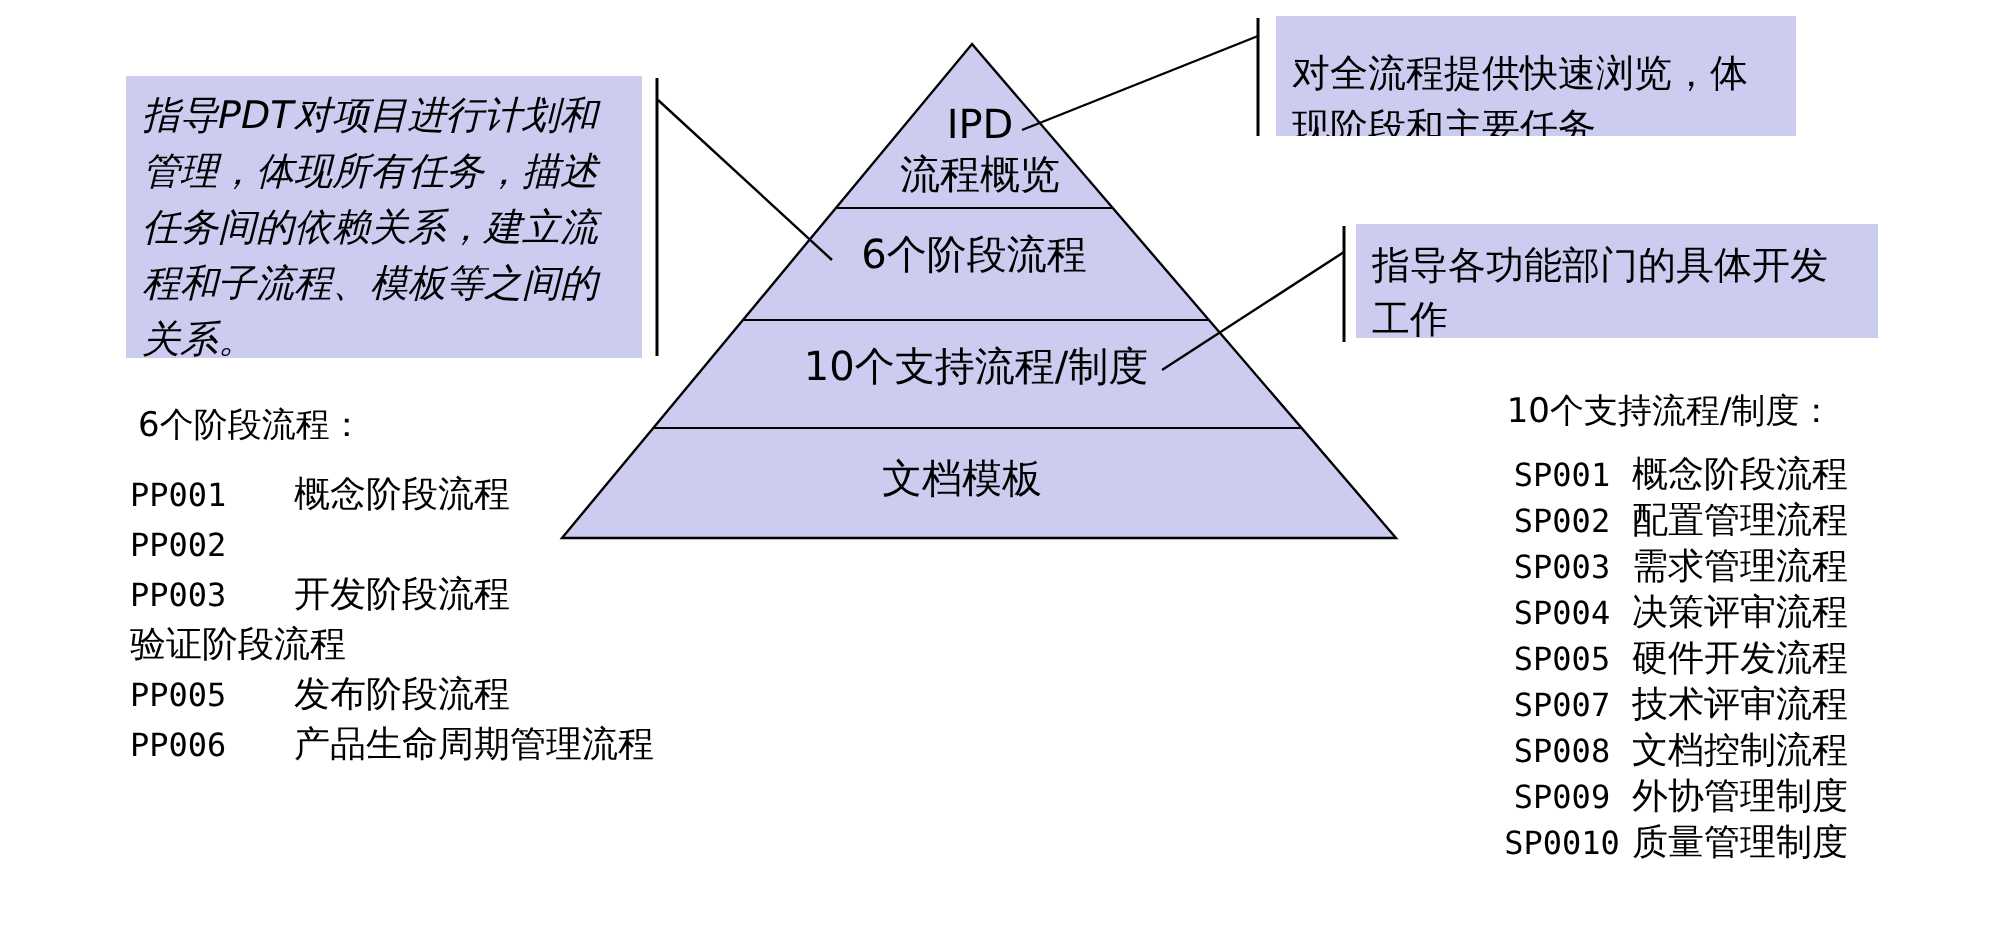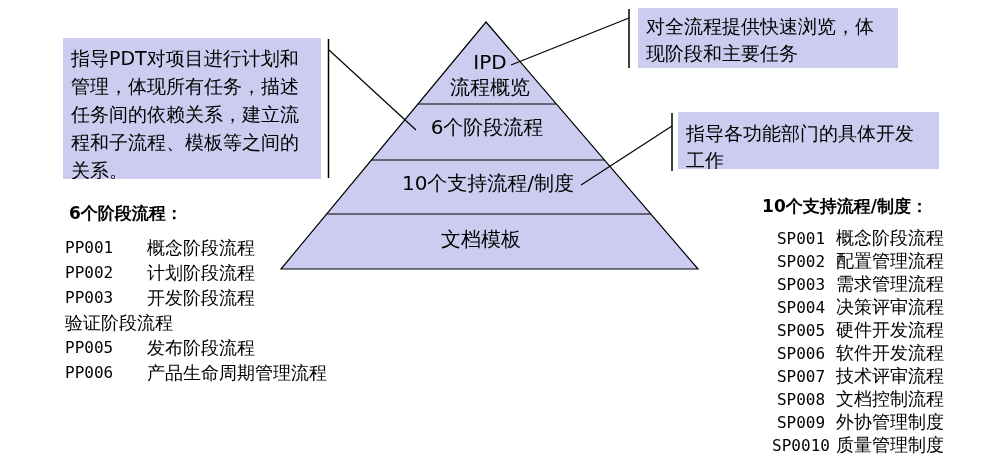--- a/index.html
+++ b/index.html
@@ -20,43 +20,43 @@
   }
   .callout {
     position: absolute;
     background: #ccccf0;
     font-size: 19px;
     line-height: 27px;
     padding: 6px 8px;
     box-sizing: border-box;
     overflow: hidden;
   }
-  .co-left  { left: 63px;  top: 38px;  width: 258px; height: 141px; line-height: 28px; }
-  .co-top   { left: 638px; top: 8px;   width: 260px; height: 60px;  padding-top: 5px; }
+  .co-left  { left: 63px;  top: 38px;  width: 258px; height: 141px; line-height: 28px; font-style: italic; }
+  .co-top   { left: 638px; top: 8px;   width: 260px; height: 60px;  padding-top: 16px; }
   .co-mid   { left: 678px; top: 112px; width: 261px; height: 57px;  padding-top: 8px; }
   .proc-list { position: absolute; }
   .list-phase   { left: 65px;  top: 203px; }
   .list-support { left: 746px; top: 196px; text-align: center; }
   .list-title {
-    font-weight: bold;
+    font-weight: normal;
     font-size: 17px;
     line-height: 20px;
   }
   .list-phase .list-title   { margin: 0 0 12px 4px; }
   .list-support .list-title { margin: 0 0 10px 0; }
   .list-row { display: flex; align-items: baseline; }
   .list-phase .list-row   { height: 25px; line-height: 25px; align-items: center; }
   .list-support .list-row { height: 23px; line-height: 23px; }
   .item-code {
     font-family: "DejaVu Sans Mono", "Liberation Mono", monospace;
     font-size: 16px;
     flex: 0 0 auto;
   }
   .list-phase .item-code   { width: 82px; }
-  .list-support .item-code { width: 70px; margin-left: 20px; }
+  .list-support .item-code { width: 70px; }
   .item-name { font-size: 18px; white-space: nowrap; }
 </style>
 </head>
 <body>
 
 <div id="stage">
 
   <svg id="diagram-svg" width="1000" height="468" viewBox="0 0 1000 468">
 
     <polygon points="486,22 698,269 281,269" fill="#ccccf0" stroke="#000000" stroke-width="1.2"></polygon>
@@ -85,21 +85,20 @@
   <div class="callout co-mid">指导各功能部门的具体开发工作</div>
 
   <div class="proc-list list-phase">
     <div class="list-title">6个阶段流程：</div>
     <div class="list-row">
       <span class="item-code">PP001</span>
       <span class="item-name">概念阶段流程</span>
     </div>
     <div class="list-row">
       <span class="item-code">PP002</span>
-      <span class="item-name">计划阶段流程</span>
     </div>
     <div class="list-row">
       <span class="item-code">PP003</span>
       <span class="item-name">开发阶段流程</span>
     </div>
     <div class="list-row">
       <span class="item-name">验证阶段流程</span>
     </div>
     <div class="list-row">
       <span class="item-code">PP005</span>
@@ -127,24 +126,20 @@
     </div>
     <div class="list-row">
       <span class="item-code">SP004</span>
       <span class="item-name">决策评审流程</span>
     </div>
     <div class="list-row">
       <span class="item-code">SP005</span>
       <span class="item-name">硬件开发流程</span>
     </div>
     <div class="list-row">
-      <span class="item-code">SP006</span>
-      <span class="item-name">软件开发流程</span>
-    </div>
-    <div class="list-row">
       <span class="item-code">SP007</span>
       <span class="item-name">技术评审流程</span>
     </div>
     <div class="list-row">
       <span class="item-code">SP008</span>
       <span class="item-name">文档控制流程</span>
     </div>
     <div class="list-row">
       <span class="item-code">SP009</span>
       <span class="item-name">外协管理制度</span>

